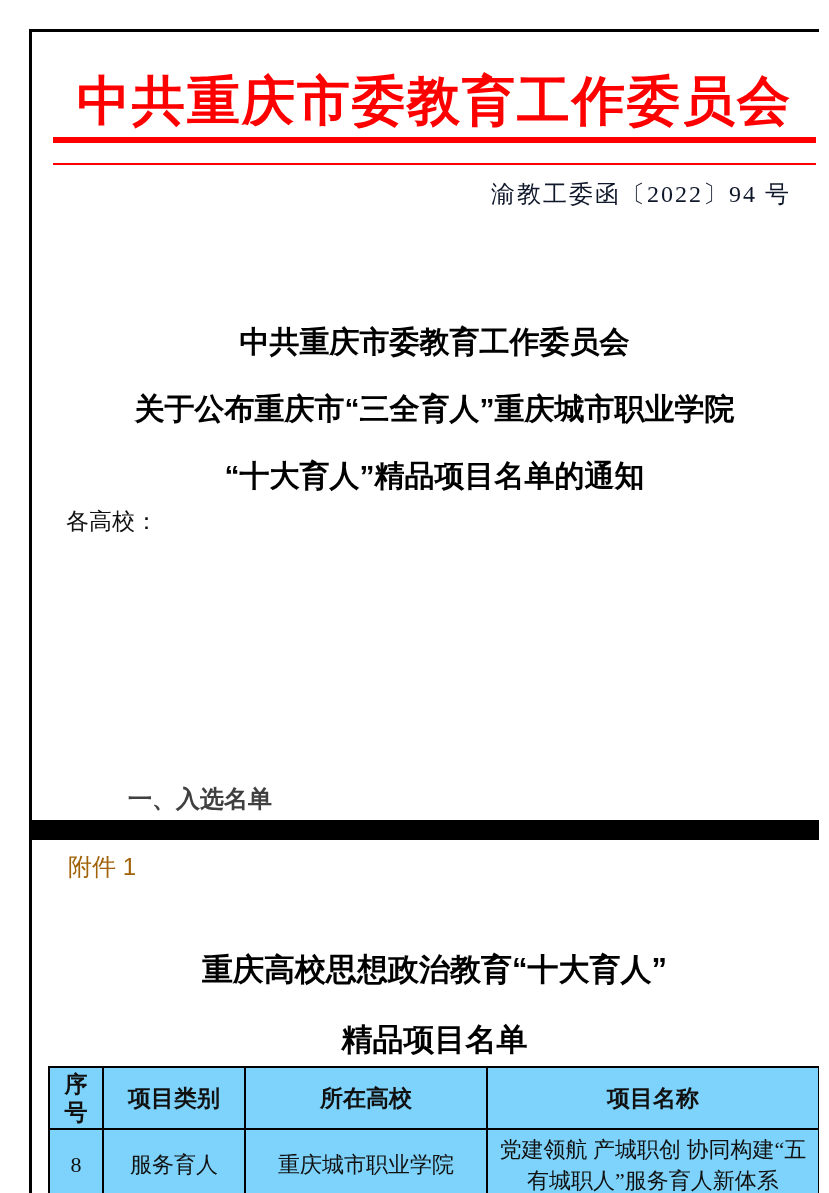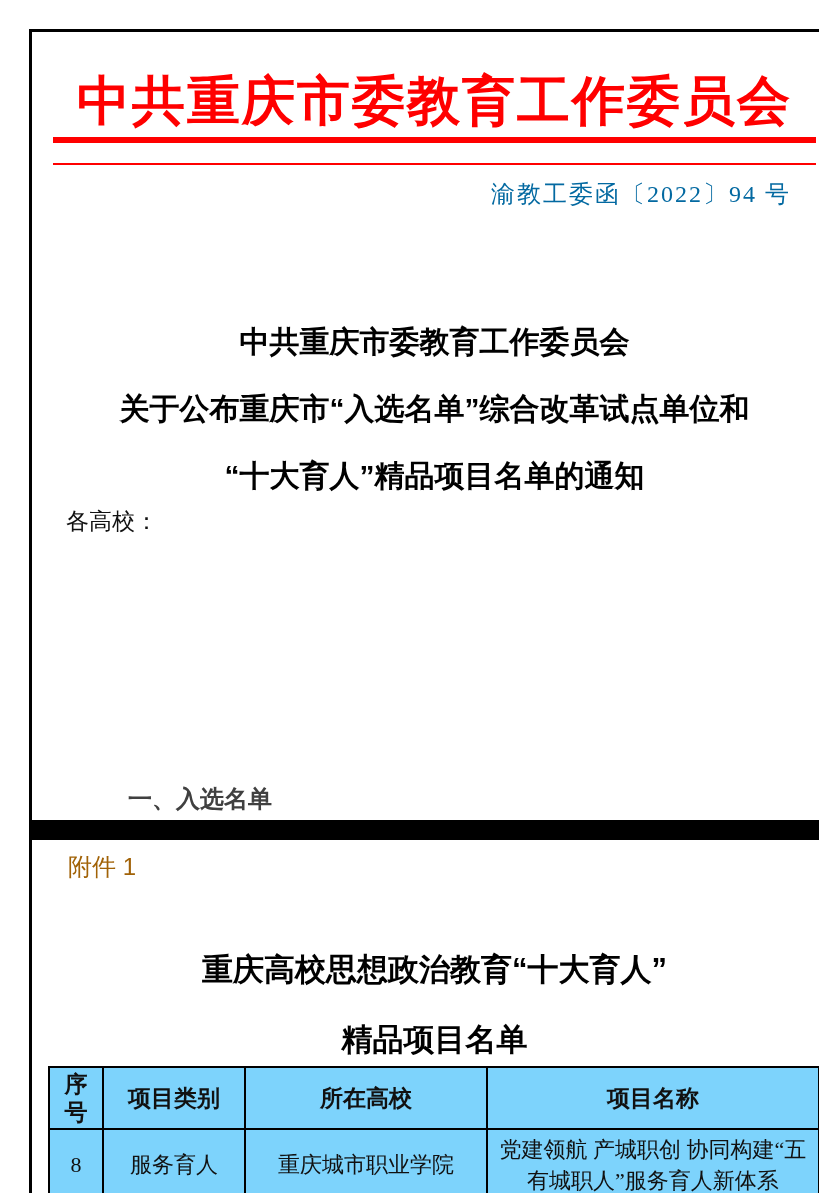--- a/index.html
+++ b/index.html
@@ -30,21 +30,21 @@
   .red-rule {
     position:absolute; top:117px; left:33px; right:33px;
     height:3px;
     border-top:6px solid #ff0000;
     border-bottom:2px solid #ff0000;
   }
   .doc-number {
     position:absolute; top:148px; right:48px;
     font-size:24px;
     letter-spacing:2px;
-    color:#0369a1;
+    color:#0f172a;
   }
   .notice-title {
     position:absolute; top:278px; left:10px; right:10px;
     text-align:center;
     font-family:"Liberation Sans","DejaVu Sans",sans-serif;
     font-weight:bold;
     font-size:30px;
     line-height:47px;
     color:#000000;
   }
@@ -128,21 +128,21 @@
   <div class="frame"></div>
 
   <div class="org-title">中共重庆市委教育工作委员会</div>
 
   <div class="red-rule"></div>
 
   <div class="doc-number">渝教工委函〔2022〕94 号</div>
 
   <div class="notice-title">
     <div>中共重庆市委教育工作委员会</div>
-    <div>关于公布重庆市“入选名单”综合改革试点单位和</div>
+    <div>关于公布重庆市“三全育人”重庆城市职业学院</div>
     <div>“十大育人”精品项目名单的通知</div>
   </div>
 
   <div class="salutation">各高校：</div>
 
 
   <div class="section-heading">一、入选名单</div>
 
   <div class="section-divider"></div>
 

